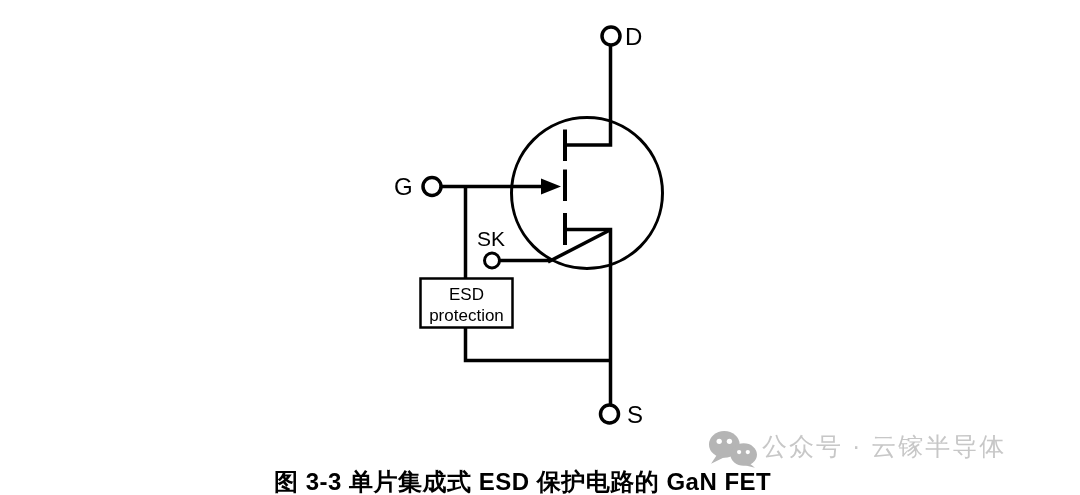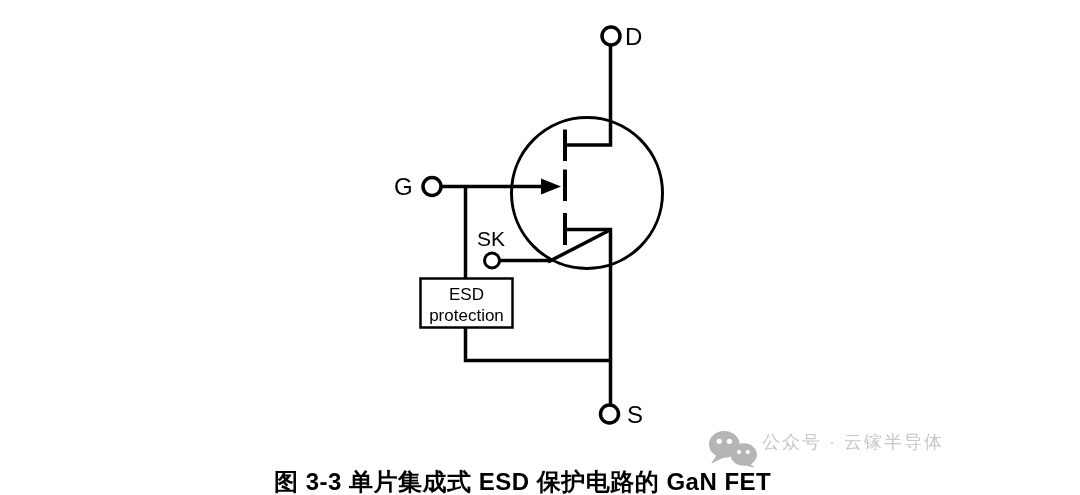--- a/index.html
+++ b/index.html
@@ -21,21 +21,21 @@
   .boxtext  { fill:var(--line,#000); font-size:17px; text-anchor:middle;
               font-family:"Liberation Sans","DejaVu Sans",sans-serif; }
 
   .caption {
     position:absolute; left:274px; top:453px; z-index:3;
     font-size:24px; font-weight:bold; color:var(--line,#000);
     white-space:nowrap; letter-spacing:0.5px;margin-top:13px;
   }
   .watermark-text {
     position:absolute; left:762px; top:430px; z-index:1;
-    font-size:18px; color:var(--watermark-text,#c7c7c7);
+    font-size:25px; color:var(--watermark-text,#c7c7c7);
     letter-spacing:2px; white-space:nowrap;
   }
   .watermark-icon { position:absolute; left:709px; top:431px; z-index:1; }
 </style>
 </head>
 <body>
 
 <div id="screen">
 
   <svg id="schematic" width="1080" height="495" viewBox="0 0 1080 495" xmlns="http://www.w3.org/2000/svg">

